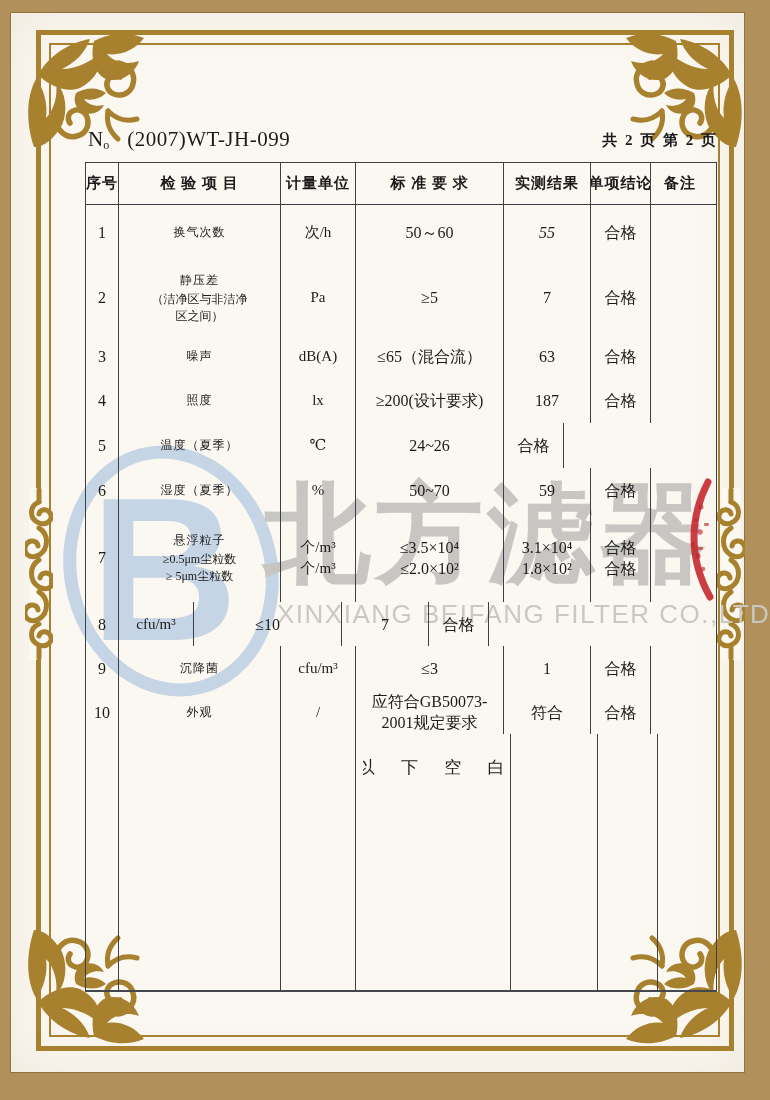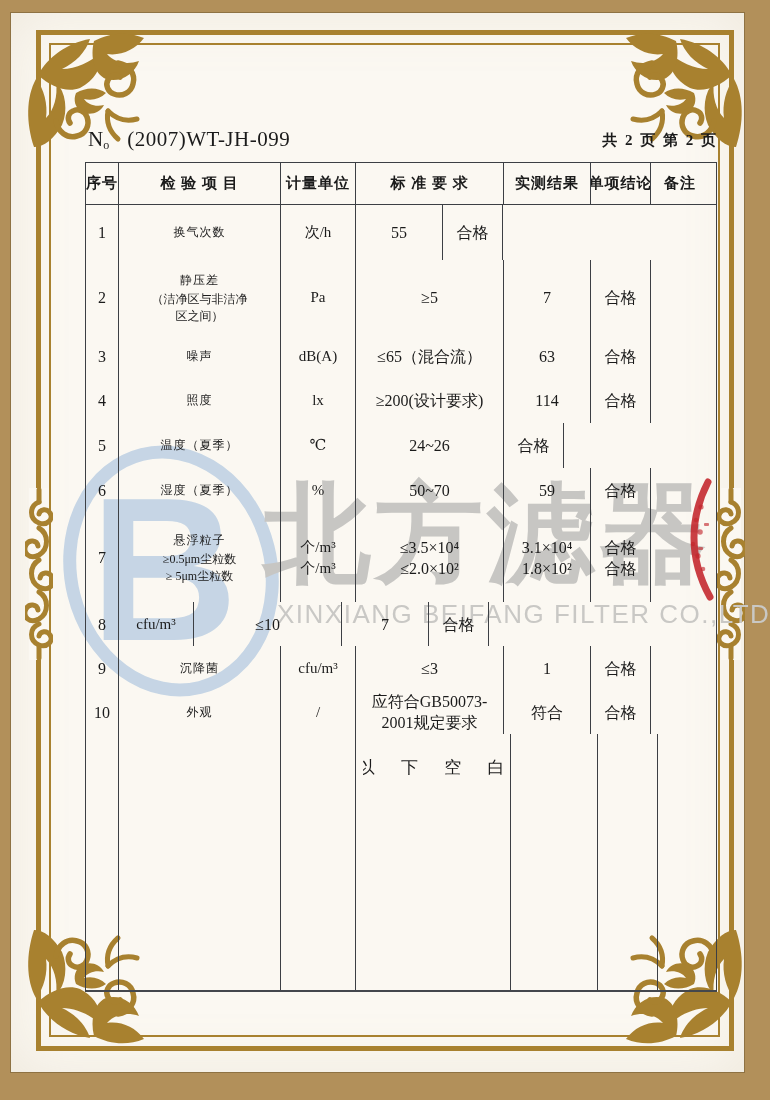--- a/index.html
+++ b/index.html
@@ -175,21 +175,24 @@
     <div class="trow" style="height: 55px;">
       <div class="cell" style="width: 33px;">
         <div class="line">1</div>
       </div>
       <div class="cell" style="width: 162px;">
         <div class="line item">换气次数</div>
       </div>
       <div class="cell" style="width: 75px;">
         <div class="line unit">次/h</div>
       </div>
-      <div class="cell" style="width: 87px;">
+      <div class="cell" style="width: 148px;">
+        <div class="line ">50～60</div>
+      </div>
+      <div class="cell" style="width: 87px; font-style: italic;">
         <div class="line ">55</div>
       </div>
       <div class="cell" style="width: 60px;">
         <div class="line ">合格</div>
       </div>
       <div class="cell" style="width: 58px;"></div>
     </div>
     <div class="trow" style="height: 74px;">
       <div class="cell" style="width: 33px;">
         <div class="line">2</div>
@@ -241,21 +244,21 @@
       <div class="cell" style="width: 162px;">
         <div class="line item">照度</div>
       </div>
       <div class="cell" style="width: 75px;">
         <div class="line unit">lx</div>
       </div>
       <div class="cell" style="width: 148px;">
         <div class="line ">≥200(设计要求)</div>
       </div>
       <div class="cell" style="width: 87px;">
-        <div class="line ">114</div>
+        <div class="line ">187</div>
       </div>
       <div class="cell" style="width: 60px;">
         <div class="line ">合格</div>
       </div>
       <div class="cell" style="width: 58px;"></div>
     </div>
     <div class="trow" style="height: 45px;">
       <div class="cell" style="width: 33px;">
         <div class="line">5</div>
       </div>

